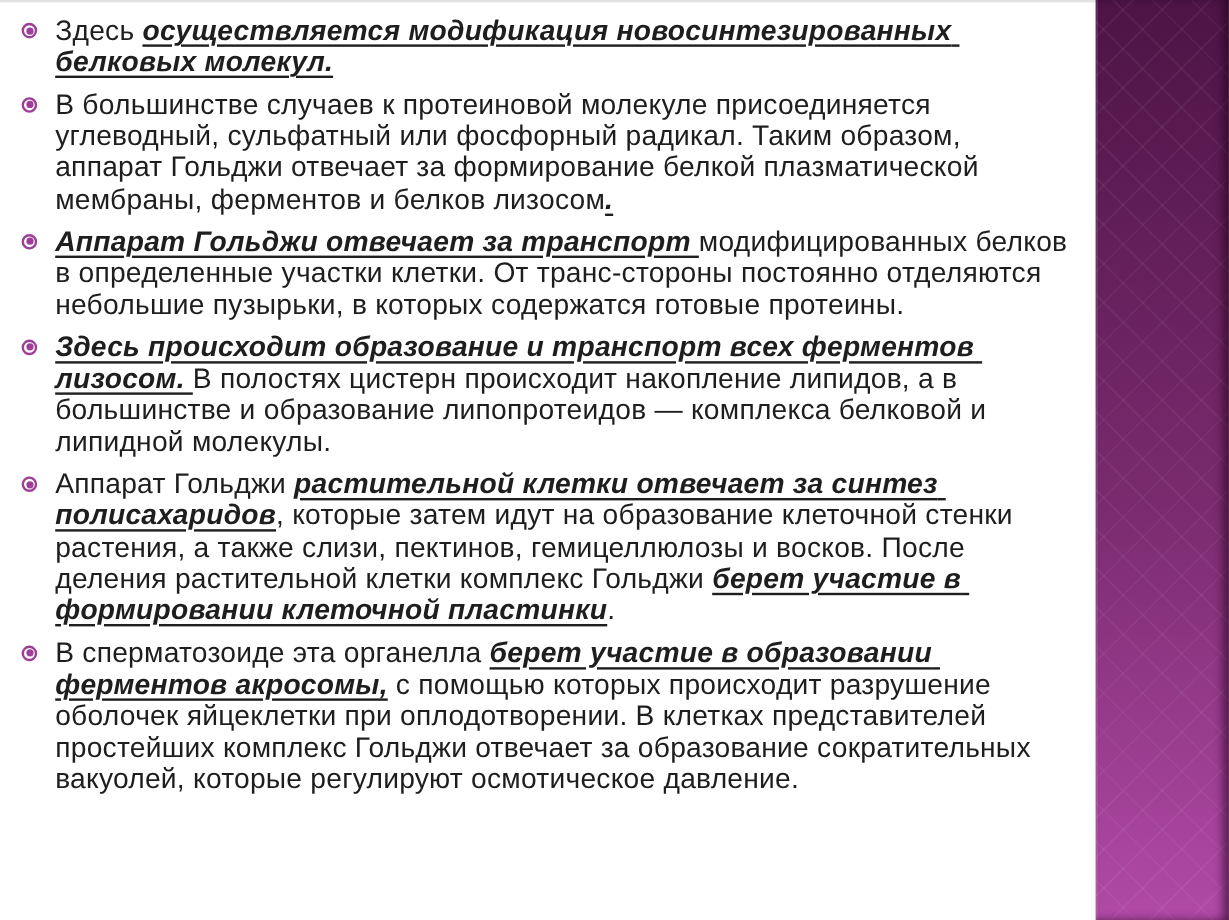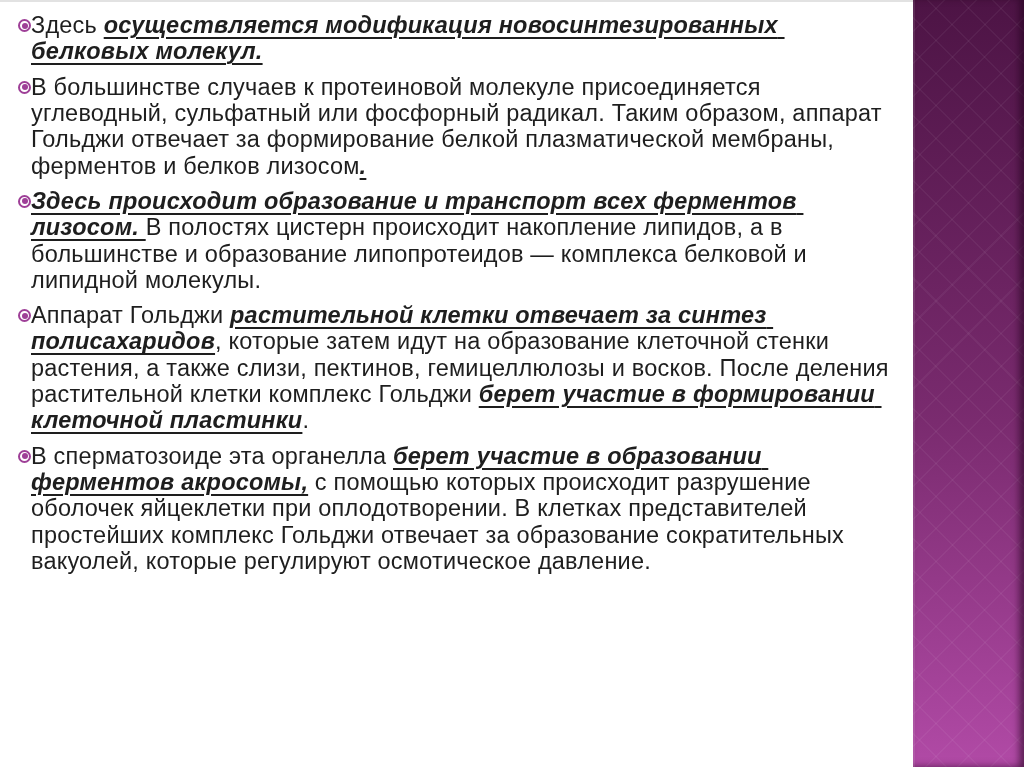--- a/index.html
+++ b/index.html
@@ -19,21 +19,21 @@
   .slide{position:relative;width:1024px;height:767px;background:var(--page-bg);}
   .top-line{
     position:absolute;top:0;left:0;width:100%;height:2px;
     background:var(--top-rule);
   }
   .bullets{
     position:absolute;left:18px;top:12px;width:872px;
     list-style:none;margin:0;padding:0;
   }
   .bullet-item{
-    display:flex;margin-bottom:9px;
+    display:flex;gap:15px;margin-bottom:9px;
   }
   .marker{
     flex:none;width:9px;height:9px;margin-top:7px;
     border:2px solid var(--bullet-color);
     border-radius:50%;position:relative;
   }
   .marker::after{
     content:"";position:absolute;inset:1.5px;
     background:var(--bullet-color);border-radius:50%;
   }
@@ -69,20 +69,24 @@
       <li class="bullet-item">
         <span class="marker"></span>
         <div class="text"><span class="seg">Здесь </span><span class="seg em">осуществляется модификация новосинтезированных белковых молекул.</span></div>
       </li>
       <li class="bullet-item">
         <span class="marker"></span>
         <div class="text"><span class="seg">В большинстве случаев к протеиновой молекуле присоединяется углеводный, сульфатный или фосфорный радикал. Таким образом, аппарат Гольджи отвечает за формирование белкой плазматической мембраны, ферментов и белков лизосом</span><span class="seg em">.</span></div>
       </li>
       <li class="bullet-item">
         <span class="marker"></span>
+        <div class="text"><span class="seg em">Аппарат Гольджи отвечает за транспорт </span><span class="seg">модифицированных белков в определенные участки клетки. От транс-стороны постоянно отделяются небольшие пузырьки, в которых содержатся готовые протеины.</span></div>
+      </li>
+      <li class="bullet-item">
+        <span class="marker"></span>
         <div class="text"><span class="seg em">Здесь происходит образование и транспорт всех ферментов лизосом. </span><span class="seg">В полостях цистерн происходит накопление липидов, а в большинстве и образование липопротеидов — комплекса белковой и липидной молекулы.</span></div>
       </li>
       <li class="bullet-item">
         <span class="marker"></span>
         <div class="text"><span class="seg">Аппарат Гольджи </span><span class="seg em">растительной клетки отвечает за синтез полисахаридов</span><span class="seg">, которые затем идут на образование клеточной стенки растения, а также слизи, пектинов, гемицеллюлозы и восков. После деления растительной клетки комплекс Гольджи </span><span class="seg em">берет участие в формировании клеточной пластинки</span><span class="seg">.</span></div>
       </li>
       <li class="bullet-item">
         <span class="marker"></span>
         <div class="text"><span class="seg">В сперматозоиде эта органелла </span><span class="seg em">берет участие в образовании ферментов акросомы,</span><span class="seg"> с помощью которых происходит разрушение оболочек яйцеклетки при оплодотворении. В клетках представителей простейших комплекс Гольджи отвечает за образование сократительных вакуолей, которые регулируют осмотическое давление.</span></div>
       </li>

